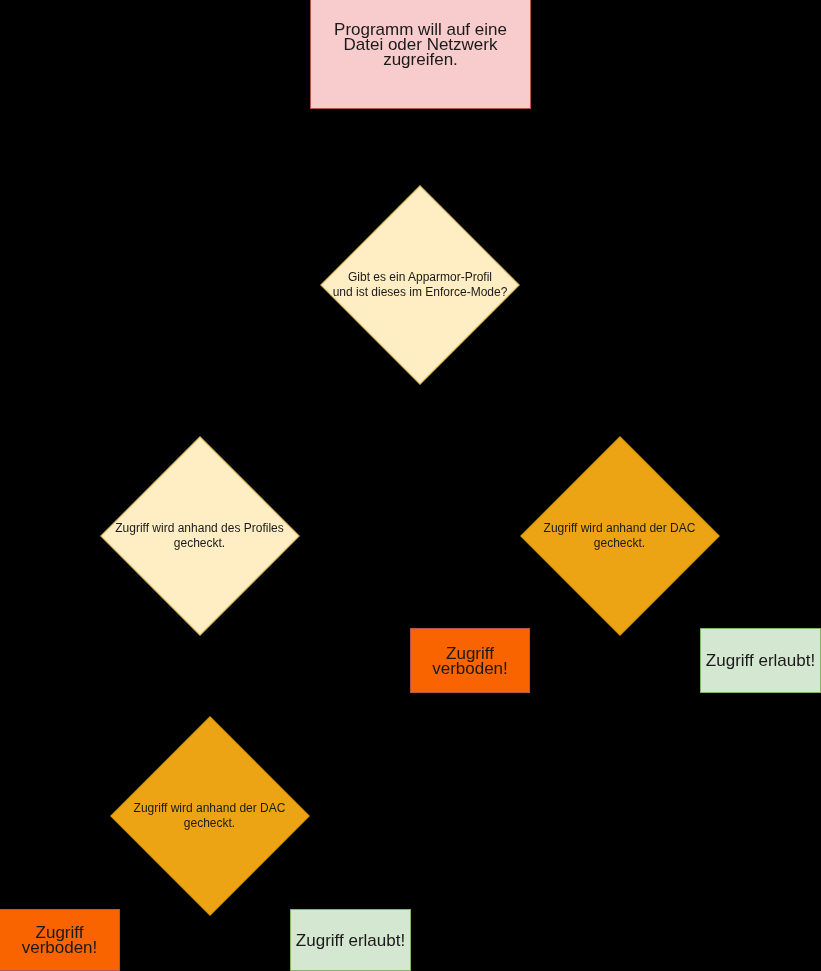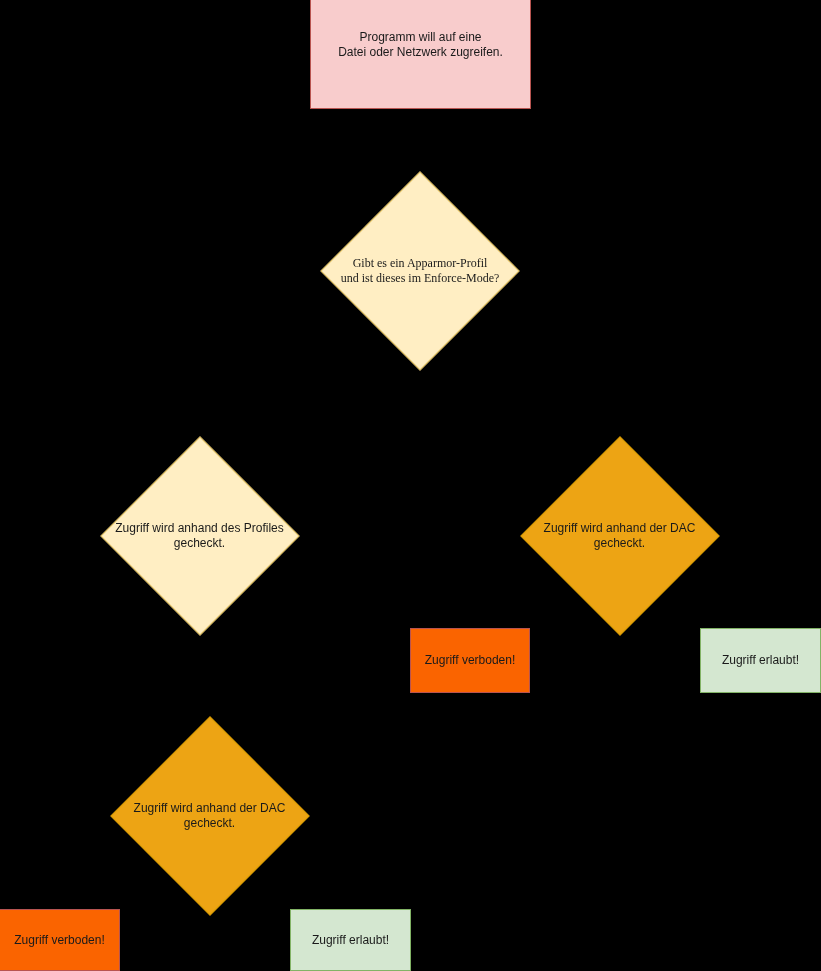--- a/index.html
+++ b/index.html
@@ -22,21 +22,21 @@
   
   .box {
     display: flex;
     align-items: center;
     justify-content: center;
     text-align: center;
     border-style: solid;
     border-width: 1px;
   }
   .box .label {
-    font-size: 12px;
+    font-size: 17px;
     line-height: 15px;
     color: #1a1a1a;
     white-space: pre-line;
   }
   
   .diamond {
     display: block;
   }
   .diamond .shape {
     position: absolute;
@@ -61,21 +61,21 @@
   }
 </style>
 </head>
 <body>
 
 <div id="canvas" style="background: rgb(0, 0, 0);">
     <div class="node box" style="left: 310px; top: -20px; width: 221px; height: 129px; background: rgb(248, 204, 204); border-color: rgb(184, 84, 80);">
       <div class="label">Programm will auf eine
 Datei oder Netzwerk zugreifen.</div>
     </div>
-    <div class="node diamond" style="left: 321px; top: 173px; width: 198px; height: 196px; font-family: Liberation Serif, serif;">
+    <div class="node diamond" style="left: 321px; top: 187px; width: 198px; height: 196px;">
       <div class="shape" style="width: 139px; height: 139px; background: rgb(255, 238, 195); border-color: rgb(214, 182, 86);"></div>
       <div class="label">Gibt es ein Apparmor-Profil
 und ist dieses im Enforce-Mode?</div>
     </div>
     <div class="node diamond" style="left: 100px; top: 437px; width: 199px; height: 197px;">
       <div class="shape" style="width: 139px; height: 139px; background: rgb(255, 238, 195); border-color: rgb(214, 182, 86);"></div>
       <div class="label">Zugriff wird anhand des Profiles
 gecheckt.</div>
     </div>
     <div class="node diamond" style="left: 520px; top: 437px; width: 199px; height: 197px;">

